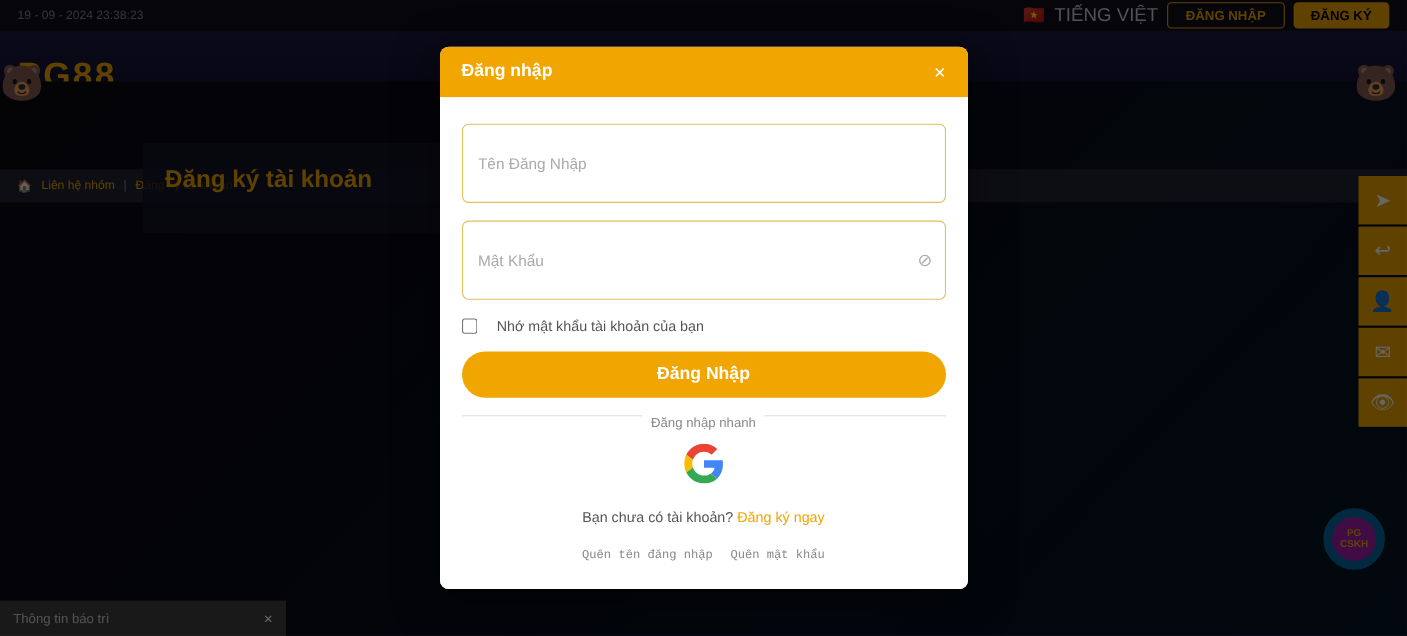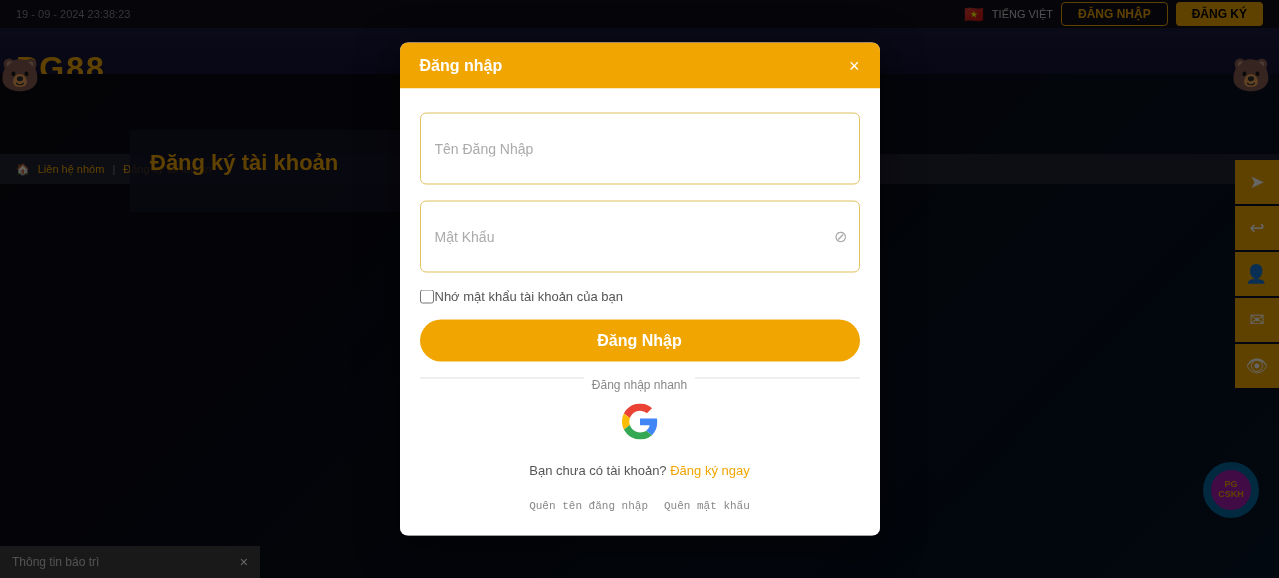--- a/index.html
+++ b/index.html
@@ -29,21 +29,21 @@
     .header-top-right {
       display: flex;
       align-items: center;
       gap: 8px;
     }
 
     .lang-btn {
       background: none;
       border: none;
       color: #ccc;
-      font-size: 11px;
+      font-size: 17px;
       cursor: pointer;
       display: flex;
       align-items: center;
       gap: 4px;
     }
 
     .header-auth {
       display: flex;
       gap: 8px;
     }
@@ -213,21 +213,21 @@
       top: 50%;
       transform: translateY(-50%);
       color: #aaa;
       cursor: pointer;
       font-size: 16px;
     }
 
     .remember-row {
       display: flex;
       align-items: center;
-      gap: 1px;
+      gap: 18px;
       margin-bottom: 16px;
     }
 
     .remember-row input[type="checkbox"] {
       width: 14px;
       height: 14px;
     }
 
     .remember-row label {
       font-size: 13px;

